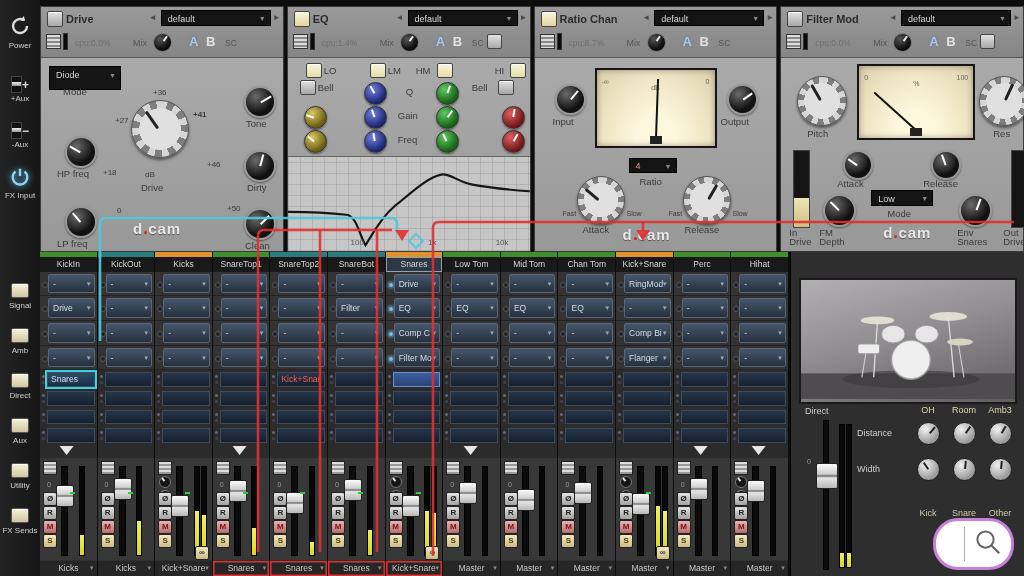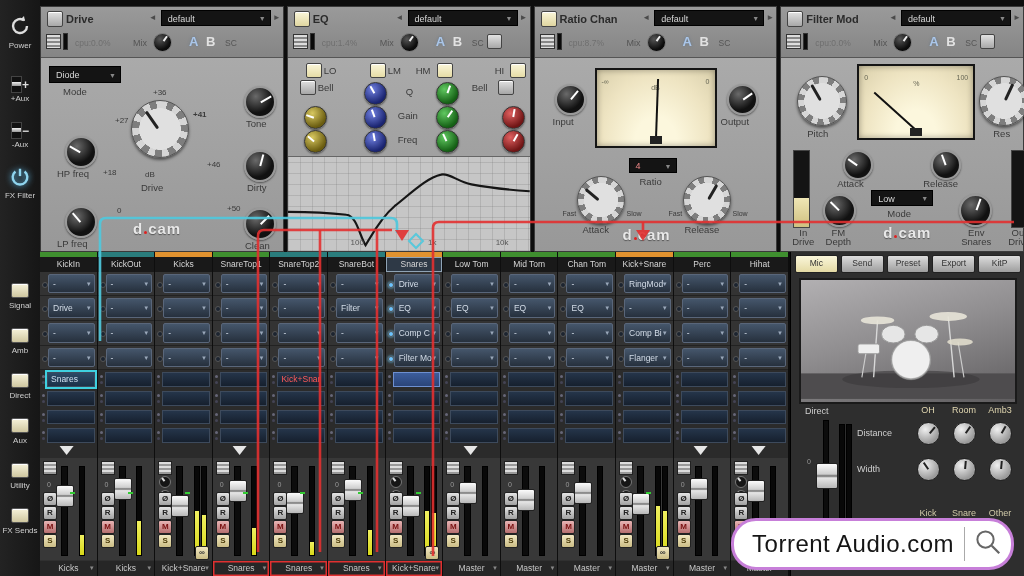--- a/index.html
+++ b/index.html
@@ -36,21 +36,21 @@
   .fh-knob{position:absolute;left:112px;top:26px;width:17px;height:17px;border-radius:50%;
            background:radial-gradient(circle at 35% 30%,#555,#0c0c0c 65%);border:1px solid #777;}
   .fh-knob::after{content:"";position:absolute;left:50%;top:1px;width:2px;height:6px;background:#eee;
            transform:translateX(-50%) rotate(35deg);transform-origin:50% 7px;}
   .fh-a{position:absolute;left:148px;top:27px;font-size:13px;font-weight:bold;color:#aac6ea;text-shadow:0 0 3px #678;}
   .fh-b{position:absolute;left:165px;top:27px;font-size:13px;font-weight:bold;color:#e2e2e2;}
   .fh-sc{position:absolute;left:184px;top:31px;font-size:8.5px;color:#555;}
   .fh-scbox{position:absolute;left:199px;top:27px;width:13px;height:13px;border:1px solid #444;border-radius:2px;
             background:linear-gradient(180deg,#e2e2e2,#a8a8a8);}
   .fxbody{flex:1;background:linear-gradient(180deg,#aaaaaa,#989898);position:relative;font-size:9px;color:#3c3c3c;}
-  .plab{position:absolute;font-size:9.5px;color:#3a3a3a;text-align:center;}
+  .plab{position:absolute;font-size:9.5px;color:#3a3a3a;text-align:left;}
   .dd{position:absolute;background:#141414;border:1px solid #000;color:#d8d8d8;font-size:9px;box-sizing:border-box;padding-left:6px;}
   .dd .arr{position:absolute;right:4px;color:#888;font-size:7px;}
   .knob{position:absolute;border-radius:50%;background:radial-gradient(circle at 35% 30%,#6a6a6a,#111 62%);
         border:2px solid #999;box-shadow:0 1px 2px rgba(0,0,0,.5);}
   .knob::after{content:"";position:absolute;left:50%;top:6%;width:2px;height:42%;background:#fff;
         transform:translateX(-50%) rotate(var(--rot,0deg));transform-origin:50% 110%;}
   .bigknob{position:absolute;border-radius:50%;
         background:radial-gradient(circle at 50% 50%,#e0e0e0 52%,rgba(0,0,0,0) 53%),
                    repeating-conic-gradient(#d6d6d6 0 16deg,#7e7e7e 16deg 32deg);
         border:1px solid #555;box-shadow:0 2px 3px rgba(0,0,0,.5);}
@@ -185,21 +185,21 @@
       <span class="minifader"></span><span class="pm">−</span>
       <span class="lbl">-Aux</span>
     </div>
     <div class="sb-item" style="top:166px">
       <span class="sb-ic" style="filter:drop-shadow(0 0 3px #6cf)">
         <svg width="22" height="22" viewBox="0 0 24 24">
             <path d="M12 3v8" stroke="#8fd4ee" stroke-width="2.6" fill="none"></path>
             <path d="M7 6a8 8 0 1 0 10 0" stroke="#8fd4ee" stroke-width="2.6" fill="none"></path>
           </svg>
       </span>
-      <span class="lbl" style="white-space:pre-line">FX Filter</span>
+      <span class="lbl" style="white-space:pre-line">FX Input</span>
     </div>
     <div id="sb-toggles">
         <div class="sb-item" style="top: 283px;"><span class="togglebox"></span><span class="lbl">Signal</span></div>
         <div class="sb-item" style="top: 328px;"><span class="togglebox"></span><span class="lbl">Amb</span></div>
         <div class="sb-item" style="top: 373px;"><span class="togglebox"></span><span class="lbl">Direct</span></div>
         <div class="sb-item" style="top: 418px;"><span class="togglebox"></span><span class="lbl">Aux</span></div>
         <div class="sb-item" style="top: 463px;"><span class="togglebox"></span><span class="lbl">Utility</span></div>
         <div class="sb-item" style="top: 508px;"><span class="togglebox"></span><span class="lbl">FX Sends</span></div>
       </div>
   </aside>
@@ -216,21 +216,21 @@
           <div class="fh-file"></div>
           <div class="fh-meter"></div>
           <div class="fh-cpu">cpu:0.0%</div>
           <div class="fh-mix">Mix</div>
           <div class="fh-knob"></div>
           <div class="fh-a">A</div>
           <div class="fh-b">B</div>
           <div class="fh-sc">SC</div>
         </div>
       <div class="fxbody">
-        <div class="dd" style="left:8px;top:8px;width:72px;height:17px;line-height:17px">
+        <div class="dd" style="left:8px;top:8px;width:72px;height:24px;line-height:17px">
           <span>Diode</span>
           <span class="arr" style="line-height:17px">▼</span>
         </div>
         <div class="plab" style="left:22px;top:28px">Mode</div>
         <div class="bigknob" style="left:90px;top:42px;width:56px;height:56px;--rot:-35deg"></div>
         <div id="drive-ticks">
             <div class="tick" style="left: 76px; top: 148px;">0</div>
             <div class="tick" style="left: 62px; top: 110px;">+18</div>
             <div class="tick" style="left: 74px; top: 58px;">+27</div>
             <div class="tick" style="left: 112px; top: 30px; text-align: center;">+36</div>
@@ -1067,27 +1067,20 @@
             <div class="cbtn b1" style="top: 48px;">R</div>
             <div class="cbtn b2" style="top: 62px;">M</div>
             <div class="cbtn b3" style="top: 76px;">S</div>
           </div>
           <div class="outsel">Master<span class="outarr">▼</span></div>
         </div>
       </div>
   </div>
 
   <div id="rpanel">
-    <div id="rtabs">
-        <div class="rtab active">Mic</div>
-        <div class="rtab">Send</div>
-        <div class="rtab">Preset</div>
-        <div class="rtab">Export</div>
-        <div class="rtab">KitP</div>
-      </div>
     <div id="photo">
       <svg width="100%" height="100%" viewBox="0 0 218 118">
         <rect x="0" y="92" width="218" height="26" fill="#4e4c4e"></rect>
         <ellipse cx="112" cy="98" rx="70" ry="9" fill="#3a383a" opacity="0.6"></ellipse>
         <line x1="78" y1="38" x2="74" y2="96" stroke="#d8d8d8" stroke-width="1.4"></line>
         <ellipse cx="78" cy="38" rx="17" ry="4" fill="#e8e4d8" opacity="0.9"></ellipse>
         <line x1="150" y1="34" x2="156" y2="96" stroke="#d8d8d8" stroke-width="1.4"></line>
         <ellipse cx="150" cy="34" rx="19" ry="4.5" fill="#e8e4d8" opacity="0.9"></ellipse>
         <circle cx="112" cy="78" r="20" fill="#efefef" stroke="#aaa"></circle>
         <circle cx="112" cy="78" r="20" fill="none" stroke="#888" stroke-width="2" opacity="0.5"></circle>
@@ -1136,21 +1129,20 @@
     <path d="M392,230 H264 Q258,230 258,236 V552" fill="none" stroke="#e23030" stroke-width="2.6" opacity="0.9"></path>
     <path d="M320,230 V552" fill="none" stroke="#e23030" stroke-width="2.6" opacity="0.9"></path>
     <path d="M377,230 V552" fill="none" stroke="#e23030" stroke-width="2.6" opacity="0.9"></path>
     <polygon points="395,230 409,230 402,241" fill="#e23030" opacity="0.9"></polygon>
     <path d="M433,556 V228 Q433,222 439,222 H1014" fill="none" stroke="#e23030" stroke-width="2.6" opacity="0.9"></path>
     <path d="M643,222 V230" fill="none" stroke="#e23030" stroke-width="2.6" opacity="0.9"></path>
     <polygon points="636,230 650,230 643,241" fill="#e23030" opacity="0.9"></polygon>
   </svg>
 
   <div id="watermark">
-    <span id="wm-text">Torrent Audio.com</span>
     <div id="wm-div"></div>
     <span>
       <svg width="30" height="30" viewBox="0 0 24 24">
           <circle cx="10" cy="10" r="6.5" fill="none" stroke="#666" stroke-width="1.6"></circle>
           <line x1="15" y1="15" x2="21" y2="21" stroke="#666" stroke-width="1.8"></line>
         </svg>
     </span>
   </div>
 </div>
 

